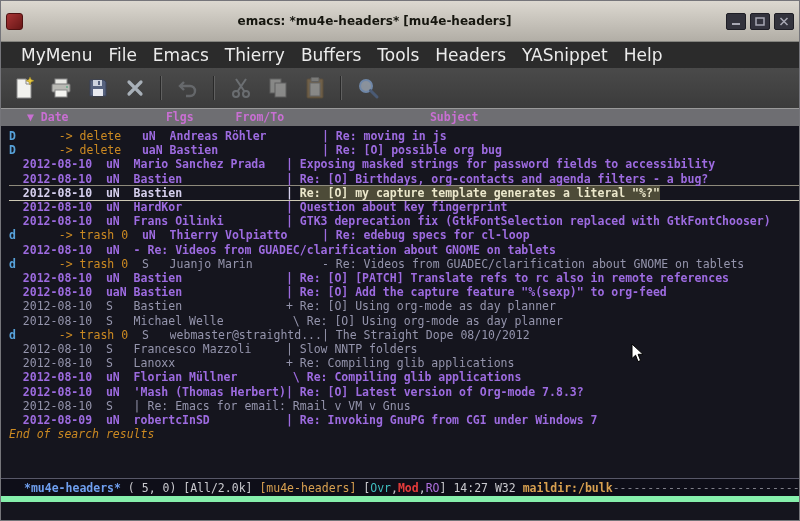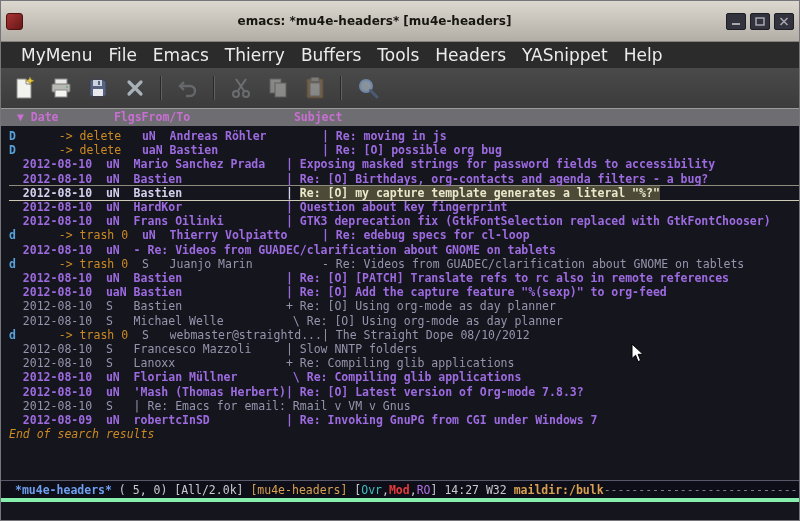--- a/index.html
+++ b/index.html
@@ -26,22 +26,22 @@
   
   .toolbar{flex:0 0 40px;background:linear-gradient(#4a4a4a,#3b3b3b);border-bottom:1px solid #9a9a9a;
            display:flex;align-items:center;padding:0 8px;gap:8px;}
   .tb-btn{width:29px;height:29px;display:flex;align-items:center;justify-content:center;border-radius:3px;}
   .tb-btn.disabled{opacity:0.4;}
   .tb-icon{display:flex;}
   .tb-sep{width:0;height:24px;border-left:1px solid #292929;border-right:1px solid #606060;margin:0 3px;}
 
   
   .headerline{flex:0 0 17px;background:var(--headerline-bg,#6e6e72);display:flex;align-items:center;
-              padding-left:16px;font:bold 11.5px/17px "DejaVu Sans Mono",monospace;
-              color:var(--header-purple,#c96fd3);white-space:pre;overflow:hidden;}
+              padding-left:26px;font:bold 11.5px/17px "DejaVu Sans Mono",monospace;
+              color:var(--header-purple,#c96fd3);white-space:pre;overflow:hidden;gap:42px;}
   .hl-date{width:14ch;flex:0 0 auto;}
   .hl-flags{width:4ch;flex:0 0 auto;}
   .hl-from{width:22ch;flex:0 0 auto;}
   .hl-subject{flex:1;}
 
   
   .buffer{flex:1;padding:3px 0 0 8px;font:11.5px/14.2px "DejaVu Sans Mono",monospace;
           overflow:hidden;position:relative;background:var(--buffer-bg,#15151e);}
   .row{display:flex;white-space:pre;width:100%;}
   .c-mark{width:2ch;flex:0 0 auto;color:var(--mark-blue,#57a2da);font-weight:bold;}
@@ -52,22 +52,22 @@
   .c-subj{flex:0 1 auto;overflow:hidden;}
   .row.unread{color:var(--unread,#9d6be0);font-weight:bold;}
   .row.read{color:var(--read,#9595ad);}
   .row .c-date.action{color:var(--action-orange,#cc8a22);font-weight:normal;margin-left:36px;}
   .row.current{color:#d6d0ee;font-weight:bold;
                box-shadow:0 1px 0 var(--current-underline,#cdc9b4), 0 -1px 0 #8e8a7c;}
   .row.current .c-subj{background:var(--current-subject-bg,#4d4b38);color:#ece8cc;}
   .end-line{color:var(--action-orange,#cc8a22);font-style:italic;white-space:pre;}
 
   
-  .modeline{flex:0 0 17px;background:#0e0e18;border-top:1px solid #585868;border-bottom:4px solid #86efac;
-            display:flex;align-items:center;padding-left:14px;
+  .modeline{flex:0 0 17px;background:#0e0e18;border-top:1px solid #585868;border-bottom:6px solid #86efac;
+            display:flex;align-items:center;padding-left:23px;
             font:11.5px/16px "DejaVu Sans Mono",monospace;white-space:pre;overflow:hidden;}
   .ml-buffer{color:var(--modeline-buffer,#6f9fef);font-weight:bold;}
   .ml-plain{color:#c9c9ce;}
   .ml-mode{color:var(--modeline-mode,#d8a050);}
   .ml-ovr{color:var(--modeline-ovr-cyan,#3fbfbf);}
   .ml-mod{color:var(--modeline-mod-red,#e43b3b);font-weight:bold;}
   .ml-ro{color:var(--modeline-ro-purple,#b070e0);}
   .ml-maildir{color:var(--modeline-mode,#d8a050);font-weight:bold;}
   .ml-dashes{color:#7e7e88;}
   .echo-area{flex:0 0 18px;background:var(--buffer-bg,#15151e);}

